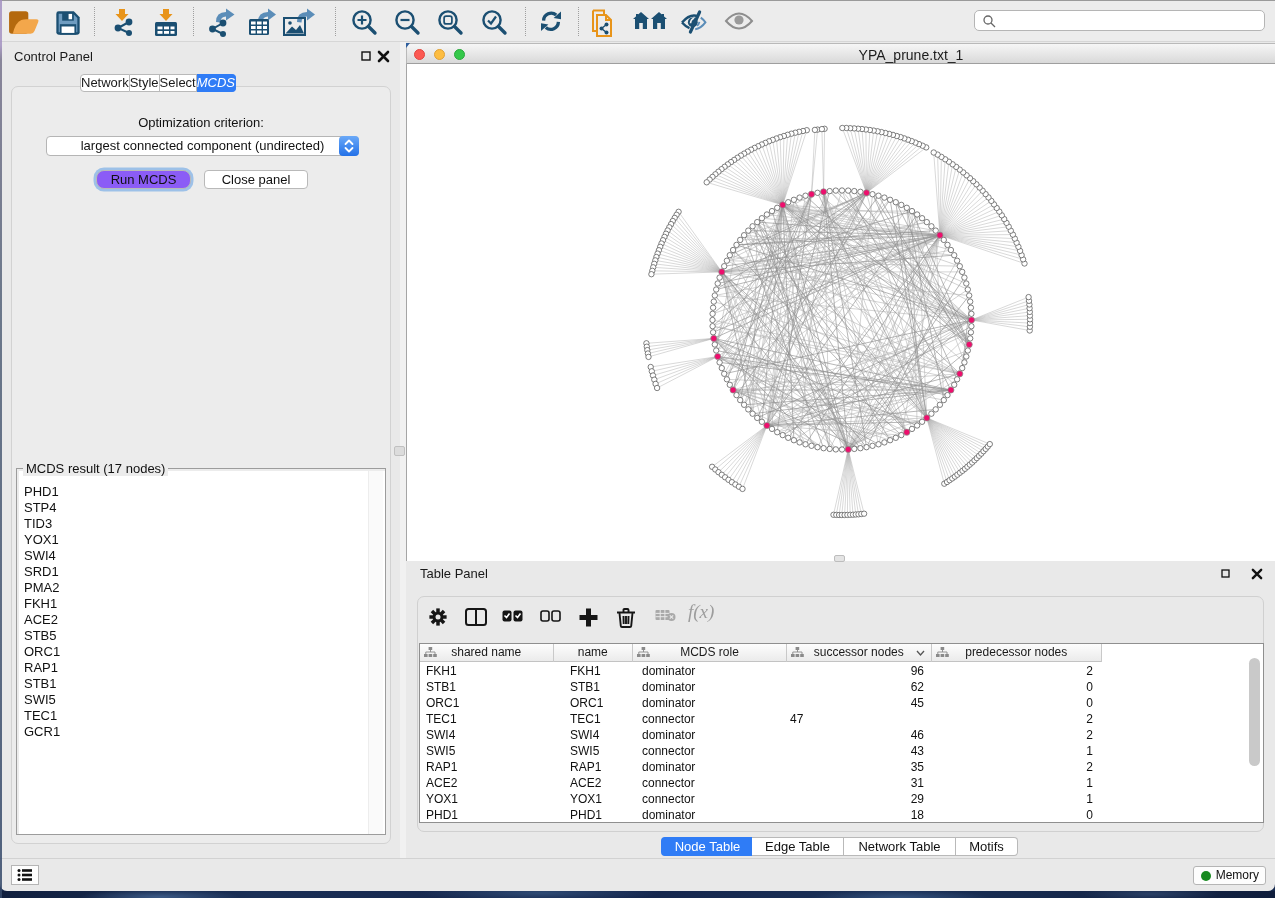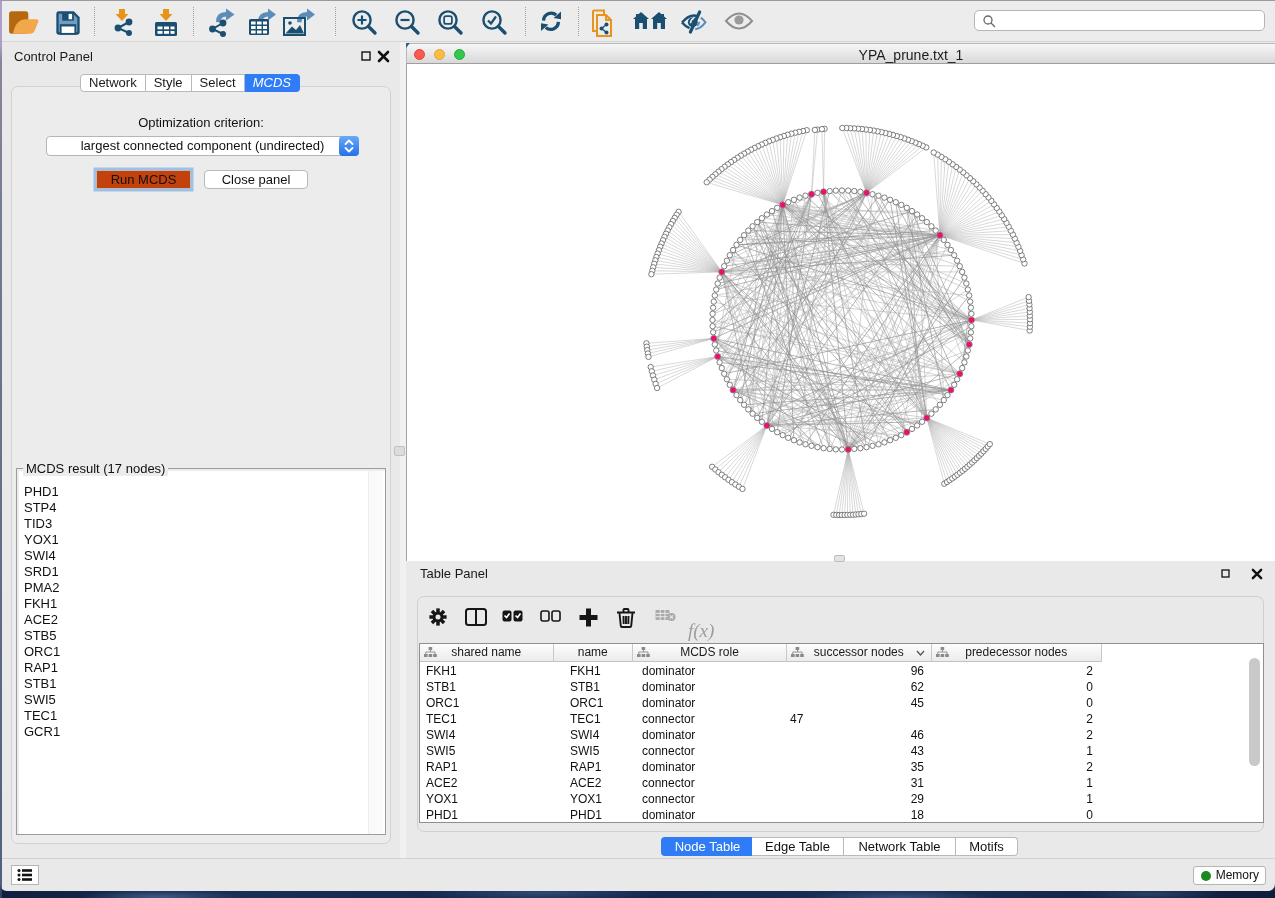--- a/index.html
+++ b/index.html
@@ -13,27 +13,27 @@
 
 
 #appbody { left:0; top:42px; width:1275px; height:816px; background:#e9e9e9; }
 
 
 #cp { left:0; top:0; width:400px; height:817px; background:#e9e9e9; }
 #cp-title { position:absolute; left:14px; top:7px; font-size:13px; color:#1a1a1a; }
 .winbtn { position:absolute; top:8px; font-size:12px; color:#111; }
 #cp-inner { position:absolute; left:11px; top:44px; width:380px; height:758px; background:#ececec; border:1px solid #d2d2d2; border-radius:7px; }
 .tabrow { position:absolute; top:-13px; left:68px; height:18px; display:flex; font-size:13px; }
-.tab { background:#fff; border:1px solid #b9b9b9; border-left:none; padding:0 8px; line-height:16px; color:#1a1a1a; }
+.tab { background:#fff; border:1px solid #b9b9b9; border-left:none; padding:0 0; line-height:16px; color:#1a1a1a; }
 .tab.first { border-left:1px solid #b9b9b9; border-radius:4px 0 0 4px; }
 .tab.sel { background:#2f7cf6; color:#fff; border-color:#2f7cf6; border-radius:0 4px 4px 0;font-style:italic; }
 #optlabel { position:absolute; left:0; top:28px; width:100%; text-align:center; font-size:13px; color:#111; }
 #combo { position:absolute; left:34px; top:49px; width:313px; height:20px; background:#fff; border:1px solid #b5b5b5; border-radius:4px; font-size:13px; line-height:18px; color:#111; text-align:center; }
 #combo .cap { position:absolute; right:-1px; top:-1px; width:20px; height:20px; border-radius:4px; background:linear-gradient(#6aa9f8,#2371e8); }
-#runbtn { position:absolute; left:84px; top:83px; width:95px; height:19px; background:#c2410c; border:1px solid #b9b9b9; border-radius:0; box-shadow:0 0 0 2.5px #9dc1e8; font-size:13px; text-align:center; line-height:17px; color:#111; }
+#runbtn { position:absolute; left:84px; top:83px; width:95px; height:19px; background:#8b5cf6; border:1px solid #b9b9b9; border-radius:8px; box-shadow:0 0 0 2.5px #9dc1e8; font-size:13px; text-align:center; line-height:17px; color:#111; }
 #closebtn { position:absolute; left:192px; top:83px; width:104px; height:19px; background:#fff; border:1px solid #b9b9b9; border-radius:4px; font-size:13px; text-align:center; line-height:17px; color:#111; }
 #grp { position:absolute; left:4px; top:381px; width:370px; height:367px; border:1px solid #9c9c9c; }
 #grptitle { position:absolute; left:6px; top:-8px; background:#ececec; padding:0 3px; font-size:13px; color:#111; z-index:3; }
 #mlist { position:absolute; left:2px; top:2px; width:366px; height:363px; background:#fff; font-size:13px; color:#111; padding-top:13px; }
 #mlist div { height:16px; line-height:16px; padding-left:5px; }
 #mscroll { position:absolute; right:2px; top:2px; width:15px; height:363px; background:#fafafa; border-left:1px solid #ededed; }
 
 
 #vsplit { left:400px; top:0px; width:6px; height:817px; background:#f1f1f1; }
 #vsplit .h { position:absolute; left:-6px; top:404px; width:11px; height:10px; background:#dcdcdc; border:1px solid #c0c0c0; border-radius:2px; }
@@ -1081,21 +1081,21 @@
               </g>
               <g stroke="#e9e9e9" stroke-width="1">
                 <line x1="0.5" y1="5.4" x2="14.5" y2="5.4"></line>
                 <line x1="0.5" y1="8.7" x2="14.5" y2="8.7"></line>
                 <line x1="5.2" y1="2" x2="5.2" y2="12"></line>
                 <line x1="9.9" y1="2" x2="9.9" y2="12"></line>
               </g>
               <circle cx="16.5" cy="9" r="4" fill="#a9a9a9"></circle>
               <path d="M14.8 7.3 L18.2 10.7 M18.2 7.3 L14.8 10.7" stroke="#e9e9e9" stroke-width="1.2"></path>
             </svg></div>
-          <div style="position:absolute;left:270px;top:23px"><svg width="36" height="22" viewBox="0 0 36 22">
+          <div style="position:absolute;left:270px;top:4px"><svg width="36" height="22" viewBox="0 0 36 22">
               <text x="0" y="17" font-family="Liberation Serif, serif" font-style="italic" font-size="19" fill="#9d9d9d">f(x)</text>
             </svg></div>
         </div>
       <div id="tbl">
         <div id="thead">
             <div class="thcell" style="left:0px;width:133.5px"><svg width="13" height="11" viewBox="0 0 13 11" style="position:absolute;left:4px;top:3px">
                 <g fill="#8a8a8a">
                   <rect x="4.6" y="0" width="3.6" height="3"></rect>
                   <rect x="0" y="7" width="3.6" height="3"></rect>
                   <rect x="4.6" y="7" width="3.6" height="3"></rect>

